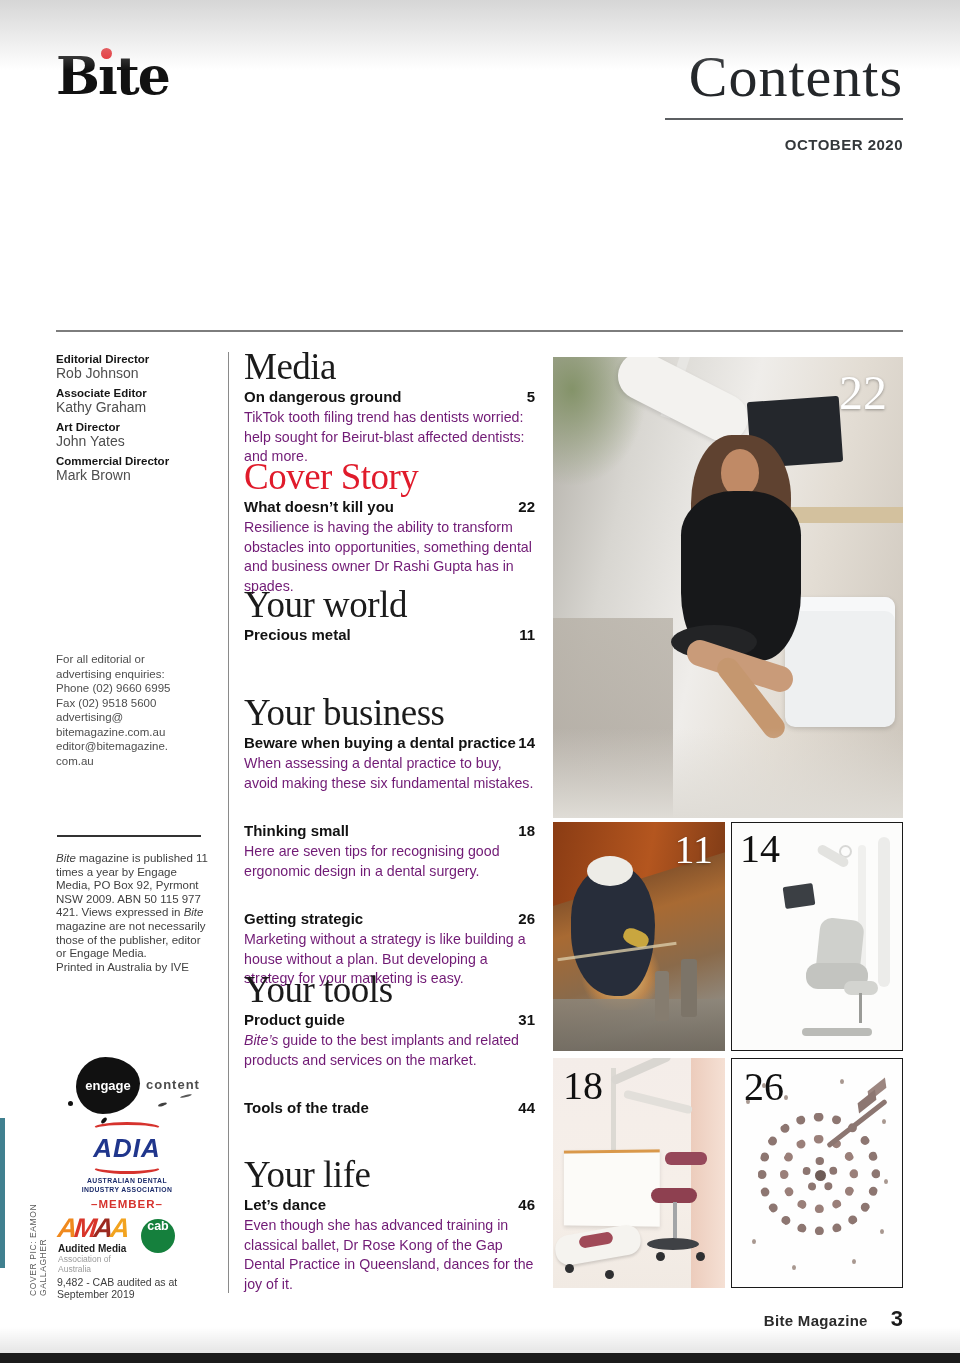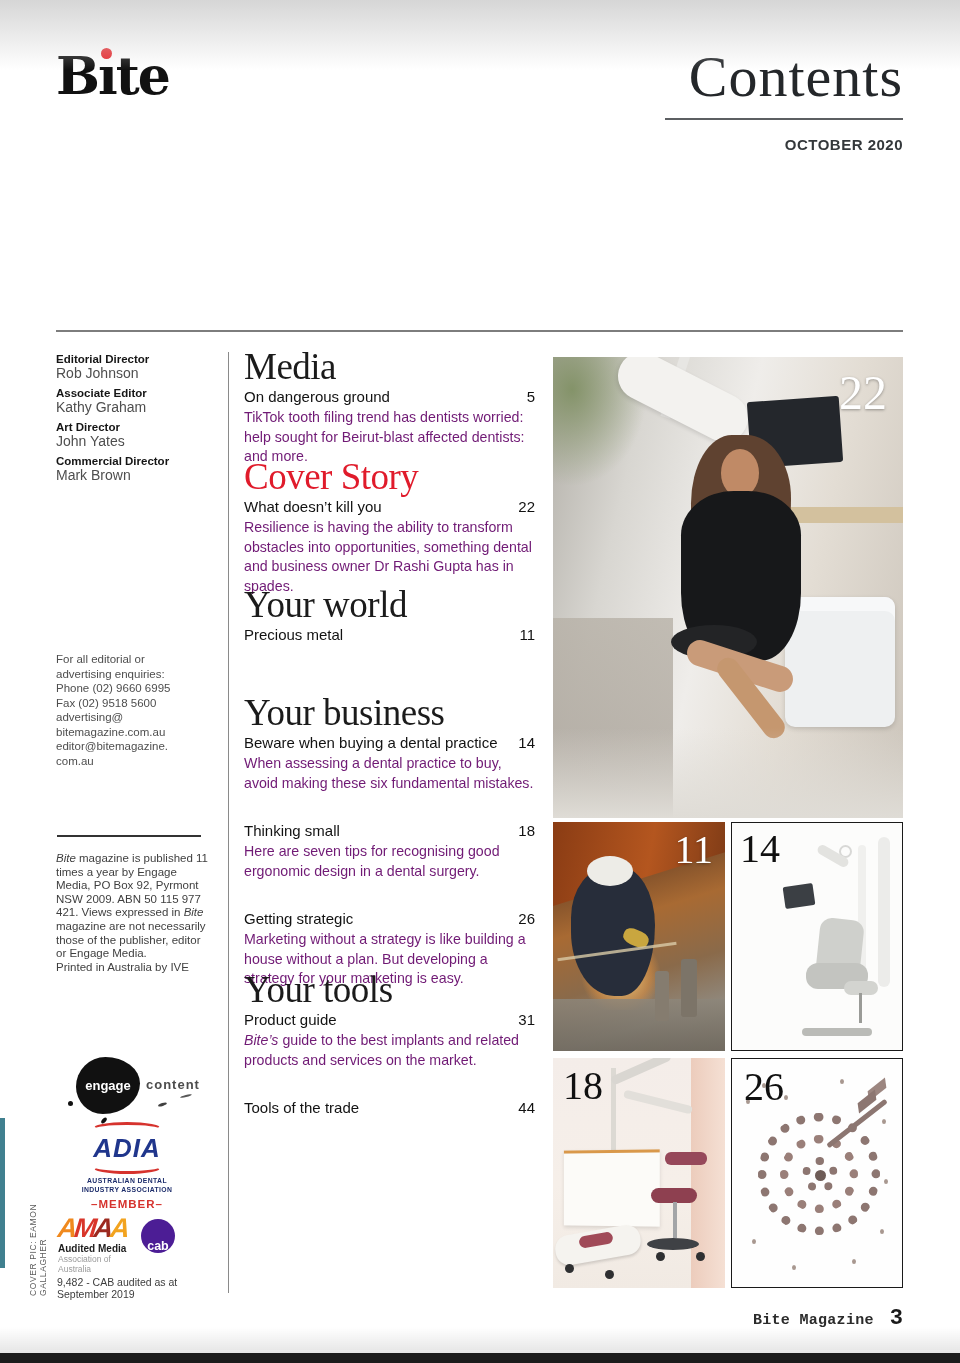--- a/index.html
+++ b/index.html
@@ -66,38 +66,38 @@
   .adia .member { margin-top:4px; font-weight:700; font-size:11.5px; color:#d6332e; letter-spacing:1px; }
 
   
   .amaa { position:absolute; left:58px; top:1215px; width:84px; }
   .amaa .letters { font-weight:700; font-style:italic; font-size:27px; line-height:26px;
     letter-spacing:-3px; transform:skewX(-6deg); }
   .amaa .l0{color:#f0891e;} .amaa .l1{color:#d8352a;} .amaa .l2{color:#9c2a20;} .amaa .l3{color:#f2a31f;}
   .amaa .t1 { font-weight:700; font-size:10px; color:#1c1c1c; margin-top:2px; }
   .amaa .t2 { font-size:8.5px; color:#9b9b9b; }
   .cab { position:absolute; left:141px; top:1219px; width:34px; height:34px; border-radius:50%;
-    background:#4c1d95; display:flex; align-items:flex-end; justify-content:center; }
+    background:#15803d; display:flex; align-items:flex-start; justify-content:center; }
   .cab span { color:#fff; font-weight:700; font-size:12.5px; }
   .audit-note { position:absolute; left:57px; top:1276px; width:170px; font-size:10.5px; color:#3d3d3d; }
 
   .cover-credit { position:absolute; left:28px; top:1146px; height:150px;
     writing-mode:vertical-rl; transform:rotate(180deg);
     font-size:8.5px; letter-spacing:0.6px; color:#5a5a5a; }
   .teal-bar { position:absolute; left:0; top:1118px; width:5px; height:150px; background:#40808f; }
 
   
   .toc { position:absolute; left:244px; width:291px; }
   .sec-head { font-family:"Liberation Serif", serif; font-weight:400; font-size:37px;
     line-height:38px; color:#1b1b1b; letter-spacing:-0.5px; margin-bottom:1px; }
   .sec-head.red { color:#e01b2b; }
   .entry { margin-bottom:28px; }
   .entry:last-child { margin-bottom:0; }
   .entry-row { display:flex; justify-content:space-between; align-items:baseline;
-    font-weight:400; font-size:15px; line-height:19px; color:#121212; }
+    font-weight:700; font-size:15px; line-height:19px; color:#121212; }
   .edesc { margin-top:2px; font-size:14.2px; line-height:19.5px; color:#701a75; }
   .edesc .it { font-style:italic; }
   .s-news{top:348px;} .s-cover{top:458px;} .s-world{top:586px;} .s-business{top:694px;}
   .s-tools{top:971px;} .s-life{top:1156px;}
 
   
   .photo { position:absolute; overflow:hidden; }
   .badge { position:absolute; font-family:"Liberation Serif", serif; z-index:4; line-height:1; }
   .badge.white { color:#fff; text-shadow:0 1px 3px rgba(0,0,0,.35); }
   .badge.black { color:#101010; }
@@ -182,21 +182,21 @@
   .bull { position:absolute; left:83px; top:111px; width:11px; height:11px; background:#6e5c57; border-radius:50%; }
   .shaft { position:absolute; left:88px; top:62px; width:74px; height:5px; background:#8c7671; transform:rotate(-38deg); border-radius:2px; }
   .fletch1 { position:absolute; right:14px; top:26px; width:22px; height:9px; background:#9c8680; transform:rotate(-38deg) skewX(-30deg); }
   .fletch2 { position:absolute; right:24px; top:38px; width:22px; height:9px; background:#8c7671; transform:rotate(-38deg) skewX(-30deg); }
   .scat { position:absolute; width:4px; height:5px; background:#a89890; border-radius:50%; }
   .sc1{left:14px;top:40px;} .sc2{left:30px;top:24px;} .sc3{left:150px;top:60px;} .sc4{left:152px;top:120px;}
   .sc5{left:20px;top:180px;} .sc6{left:60px;top:206px;} .sc7{left:120px;top:200px;} .sc8{left:148px;top:170px;}
   .sc9{left:52px;top:36px;} .sc10{left:108px;top:20px;}
 
   
-  .footer { position:absolute; right:57px; top:1306px; display:flex; align-items:baseline; gap:16px;font-family:Liberation Mono, monospace; }
+  .footer { position:absolute; right:57px; top:1306px; display:flex; align-items:baseline; gap:23px; }
   .footer .mag { font-weight:700; font-size:15px; color:#2b2b2b; letter-spacing:0.3px; }
   .footer .pg { font-weight:700; font-size:22px; color:#1a1a1a; }
 </style>
 </head>
 <body>
 
 <div class="page">
 
   <div class="logo"><span>B</span><span class="iwrap"><span>ı</span><span class="red-dot"></span></span><span>te</span></div>
 
@@ -348,20 +348,30 @@
       <p class="edesc"><span class="it">Bite’s</span><span> guide to the best implants and related products and services on the market.</span></p>
     </div>
     <div class="entry">
       <div class="entry-row">
           <span class="etitle">Tools of the trade</span>
           <span class="epage">44</span>
         </div>
     </div>
   </div>
 
+  <div class="toc s-life">
+    <div class="sec-head">Your life</div>
+    <div class="entry">
+      <div class="entry-row">
+          <span class="etitle">Let’s dance</span>
+          <span class="epage">46</span>
+        </div>
+      <p class="edesc">Even though she has advanced training in classical ballet, Dr Rose Kong of the Gap Dental Practice in Queensland, dances for the joy of it.</p>
+    </div>
+  </div>
 
   <div class="photo ph-main">
     <div class="greenery"></div>
     <div class="gravel"></div>
     <div class="lamp-arm"></div>
     <div class="lamp"></div>
     <div class="monitor"></div>
     <div class="desk"></div>
     <div class="cart"></div>
     <div class="hair"></div>

